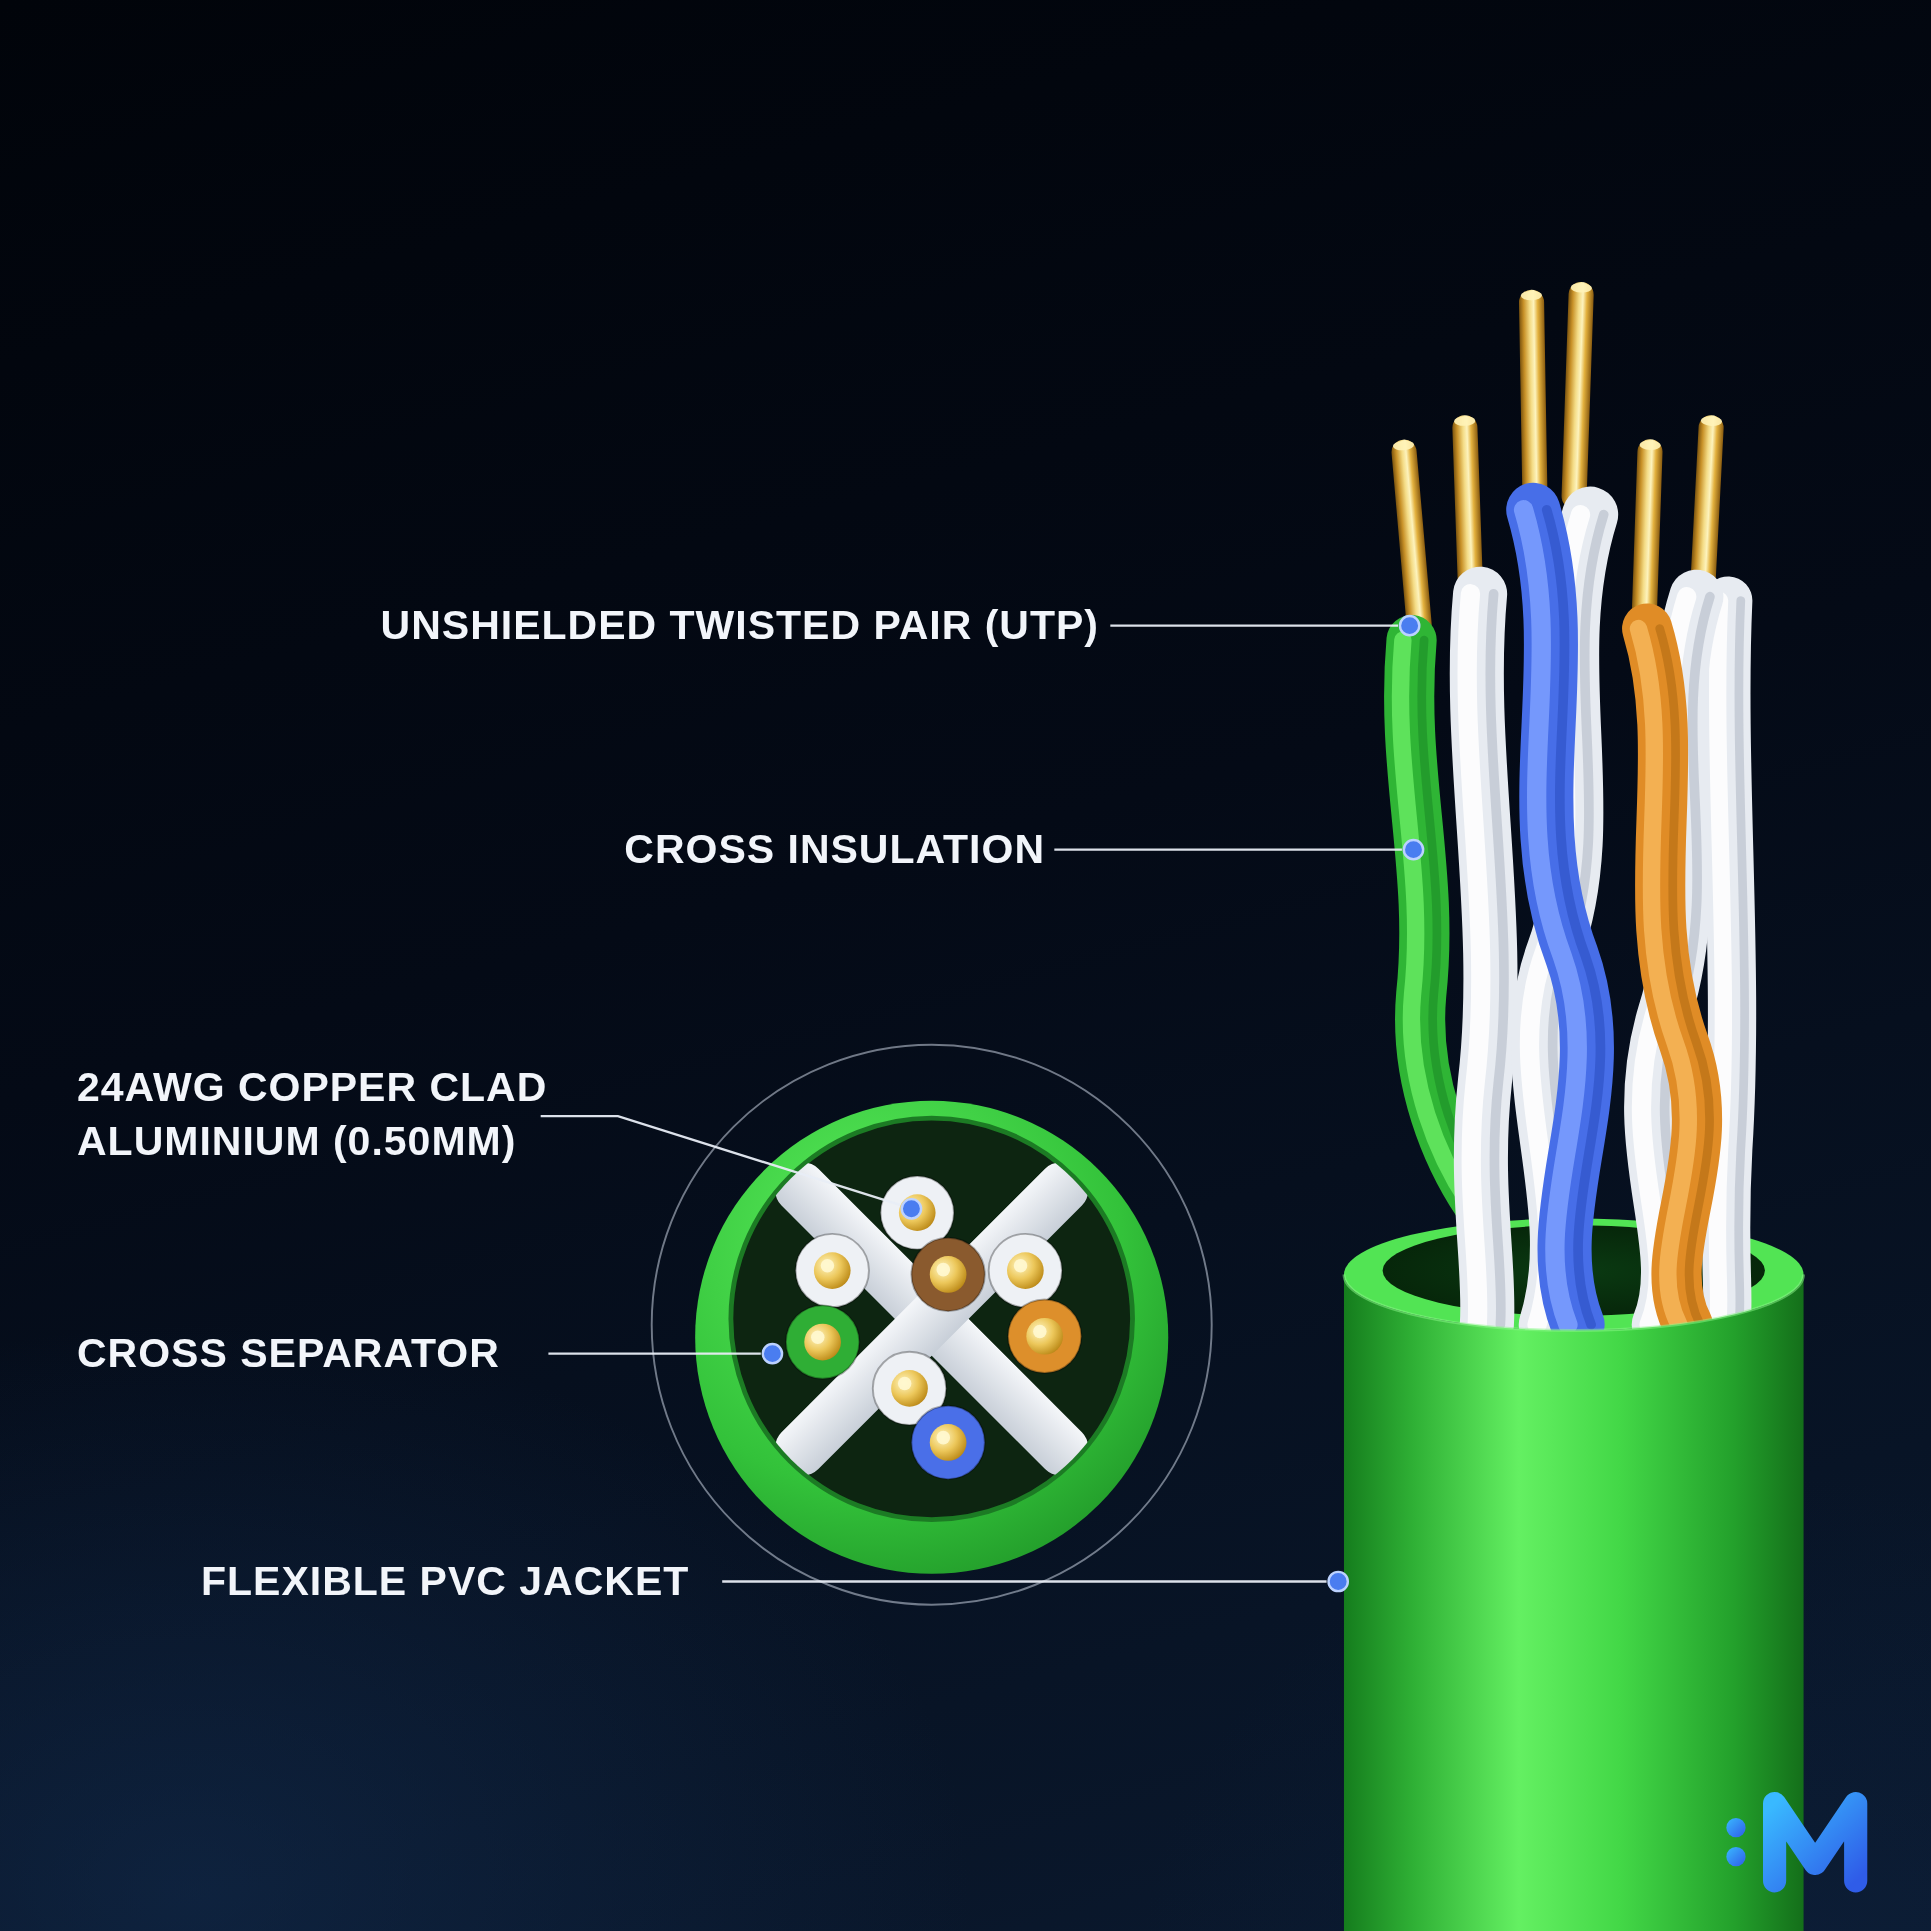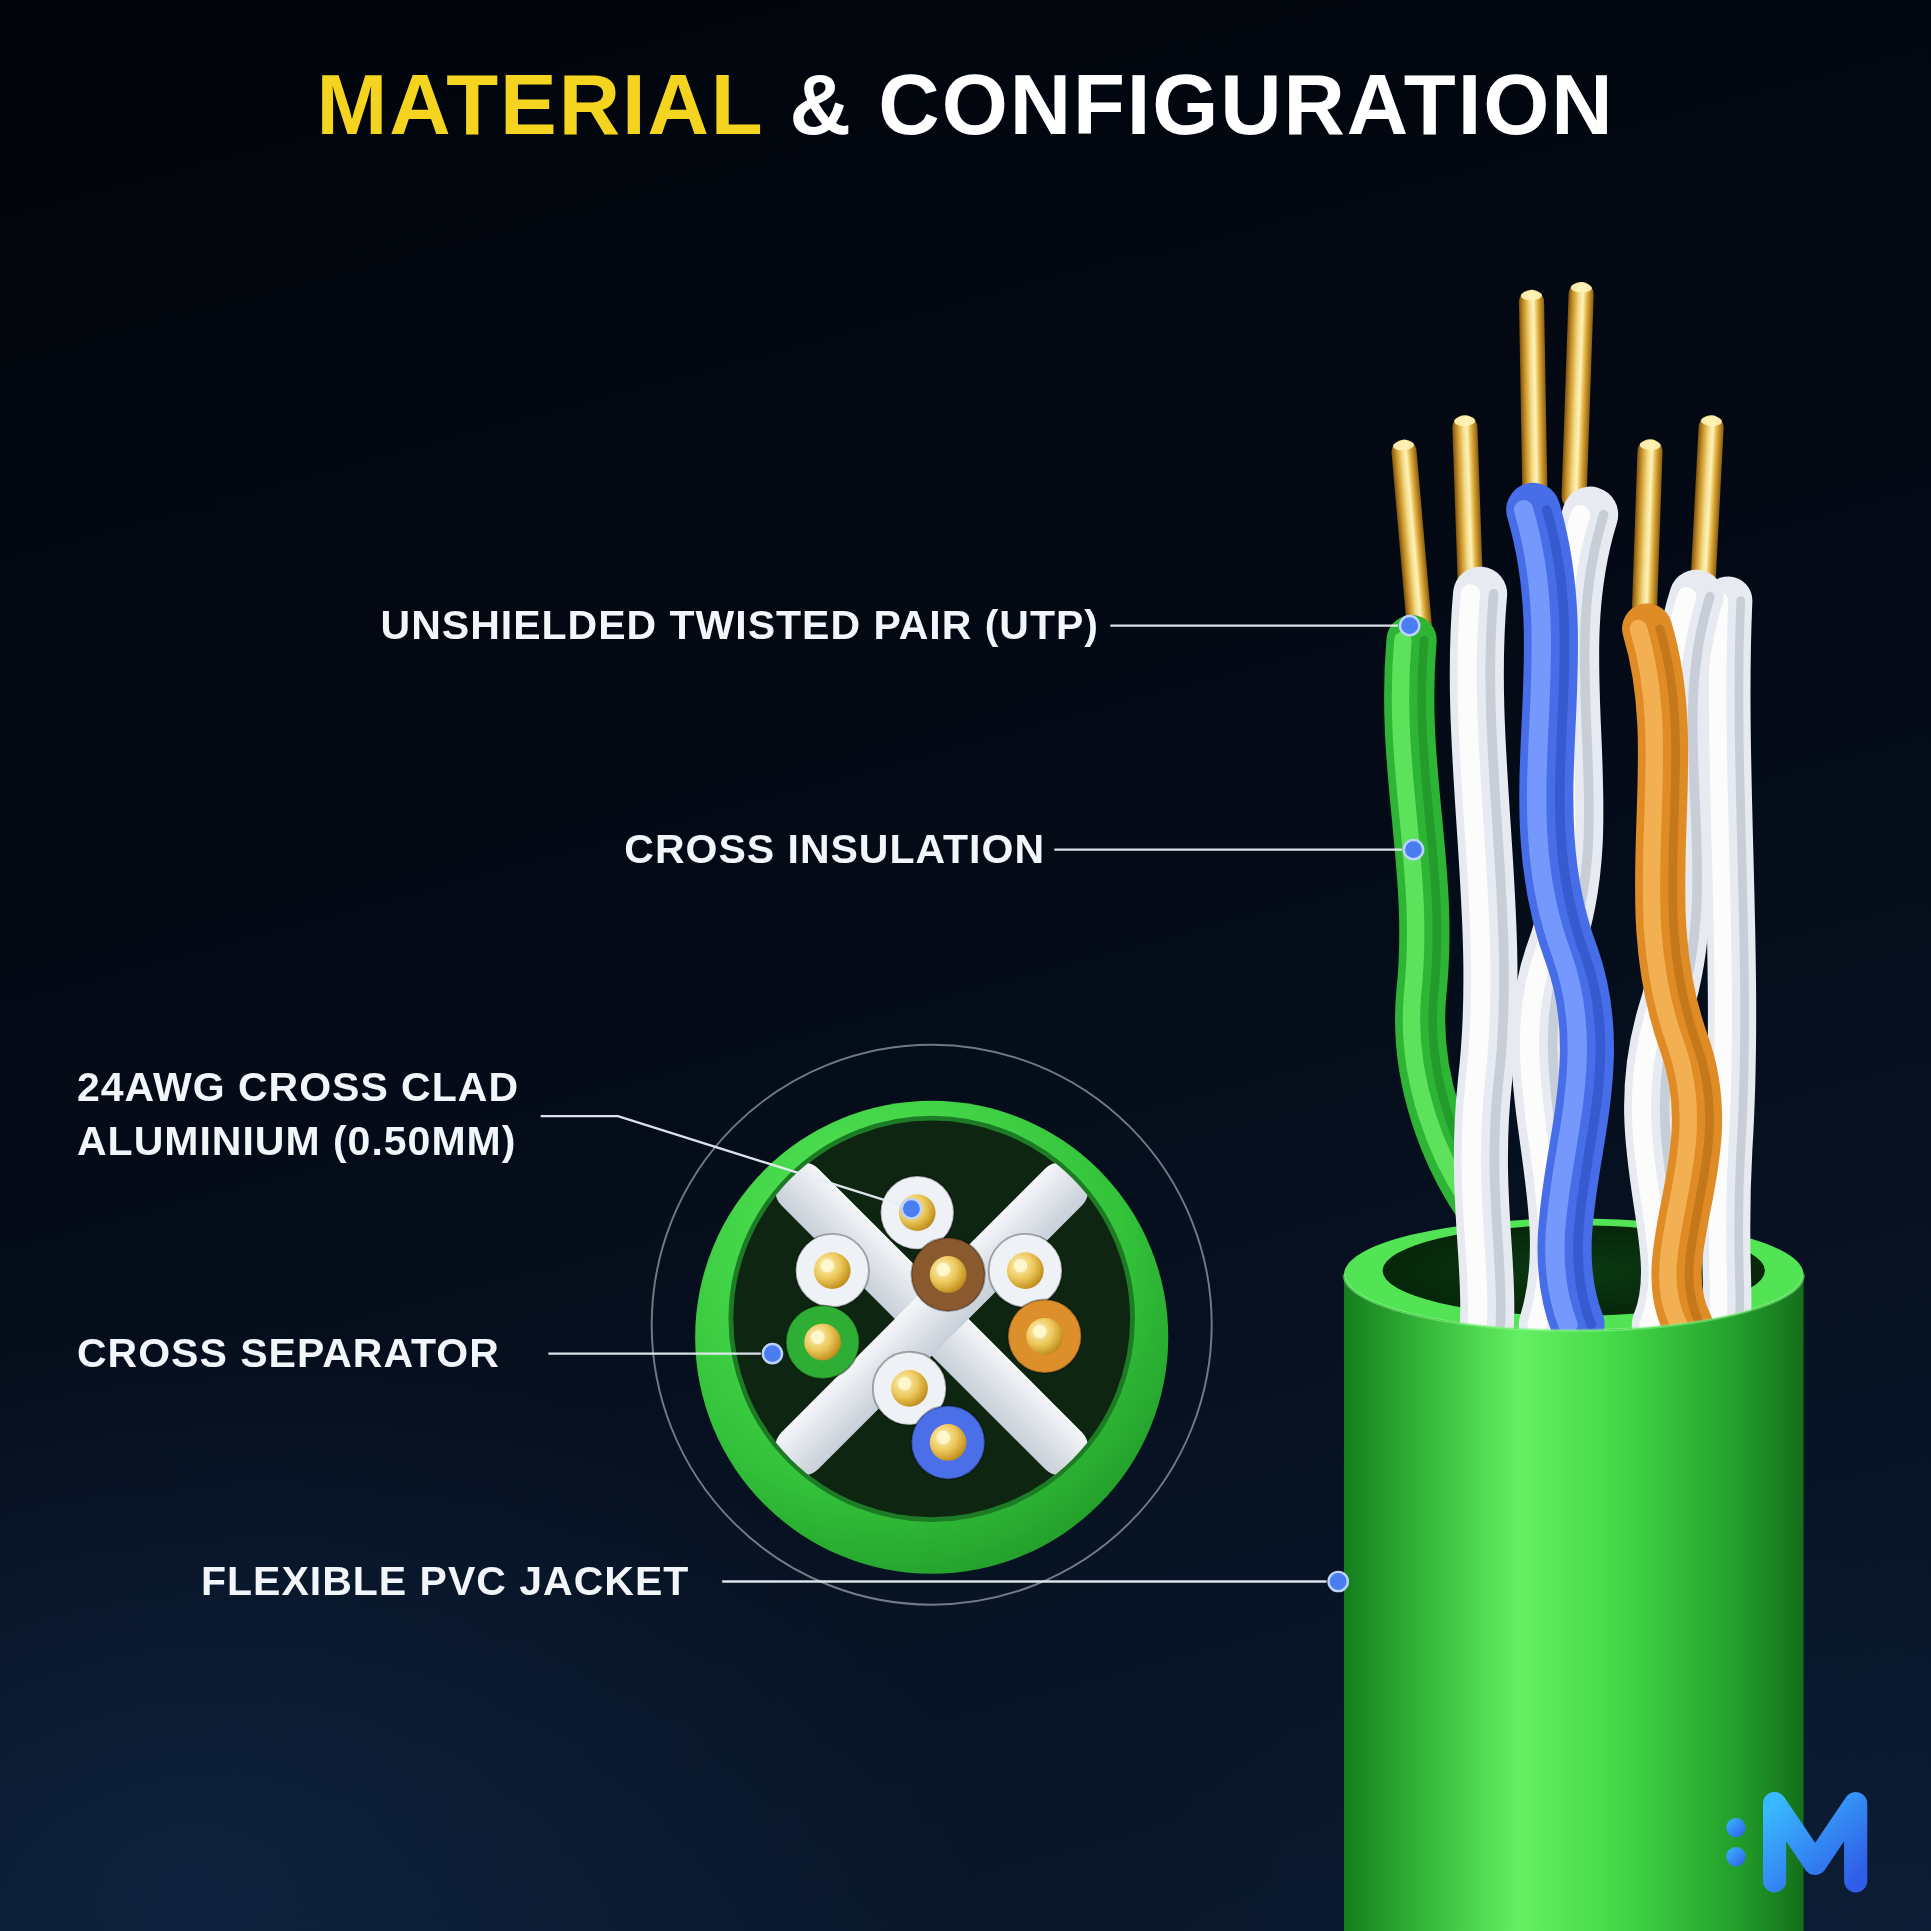--- a/index.html
+++ b/index.html
@@ -22,28 +22,25 @@
     letter-spacing:1px;white-space:nowrap;transform:translateY(-52%);line-height:1.32;
   }
   .anchor-right{text-align:right;margin-left:31px;}
   svg.art{position:absolute;left:0;top:0;z-index:1;}
 </style>
 </head>
 <body>
 
 <div class="stage">
 
-  <div class="title">
-    <span class="hl">MATERIAL</span><span class="rest">&amp; CONFIGURATION</span>
-  </div>
 
   <div class="callout-label anchor-right" style="right:832px;top:626px;">UNSHIELDED TWISTED PAIR (UTP)</div>
   <div class="callout-label anchor-right" style="right:886px;top:850px;">CROSS INSULATION</div>
   <div class="callout-label" style="left:77px;top:1116px;">
-    <div>24AWG CROSS CLAD</div>
+    <div>24AWG COPPER CLAD</div>
     <div>ALUMINIUM (0.50MM)</div>
   </div>
   <div class="callout-label" style="left:77px;top:1354px;">CROSS SEPARATOR</div>
   <div class="callout-label" style="left:201px;top:1582px;text-align:center;">FLEXIBLE PVC JACKET</div>
 
   <svg class="art" width="1931" height="1931" viewBox="0 0 2000 2000">
     <defs>
       <linearGradient id="goldV" x1="0" y1="0" x2="1" y2="0">
         <stop offset="0" stop-color="#7c540e"></stop>
           <stop offset="0.18" stop-color="#c89128"></stop>

